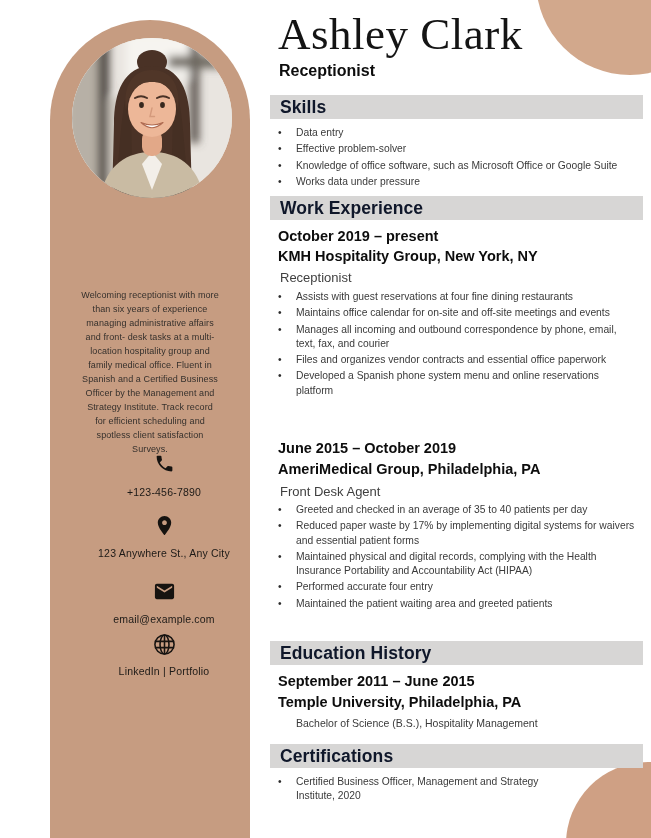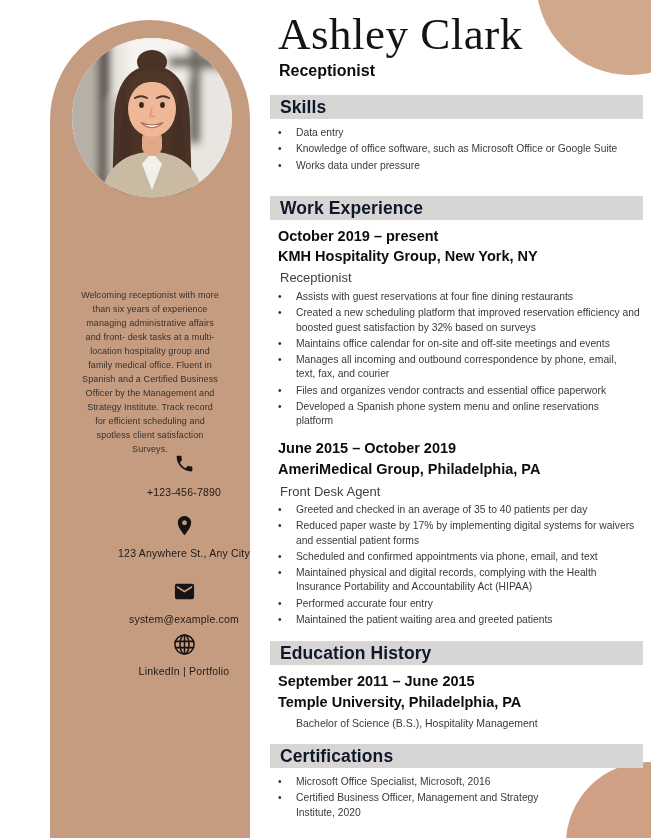--- a/index.html
+++ b/index.html
@@ -24,21 +24,21 @@
   }
   .photo {
     position:absolute; left:22px; top:18px; width:160px; height:160px;
     border-radius:50%; overflow:hidden; background:#e8e4df;
   }
   .photo svg { display:block; width:160px; height:160px; }
   .profile {
     position:absolute; left:31px; top:268px; width:138px; text-align:center;
     font-size:9px; line-height:14px; color:#35302c; letter-spacing:0.1px;
   }
-  .ci { position:absolute; left:0; width:228px; text-align:center;margin-left:20px; }
+  .ci { position:absolute; left:0; width:228px; text-align:center; }
   .ci svg { display:inline-block; vertical-align:top; }
   .ci-text { font-size:10.5px; color:#1d1a17; letter-spacing:0.2px; }
   
   .content { position:absolute; left:270px; top:0; width:373px; z-index:2; }
   .content > div, .content > h1, .content > ul { position:absolute; }
   .name {
     left:8px; top:10px; font-family:"Liberation Serif", serif;
     font-size:45px; font-weight:500; line-height:48px; color:#141414;
     white-space:nowrap; letter-spacing:0.5px;
   }
@@ -123,21 +123,21 @@
           <path fill="#161310" d="M12 2C8.13 2 5 5.13 5 9c0 5.25 7 13 7 13s7-7.75 7-13c0-3.87-3.13-7-7-7zm0 9.5c-1.38 0-2.5-1.12-2.5-2.5s1.12-2.5 2.5-2.5 2.5 1.12 2.5 2.5-1.12 2.5-2.5 2.5z"></path>
         </svg>
     </div>
     <div class="ci ci-text" style="top:527px;">123 Anywhere St., Any City</div>
 
     <div class="ci" style="top:560px;">
       <svg width="23" height="23" viewBox="0 0 24 24">
           <path fill="#161310" d="M20 4H4c-1.1 0-1.99.9-1.99 2L2 18c0 1.1.9 2 2 2h16c1.1 0 2-.9 2-2V6c0-1.1-.9-2-2-2zm0 4l-8 5-8-5V6l8 5 8-5v2z"></path>
         </svg>
     </div>
-    <div class="ci ci-text" style="top:593px;">system@example.com</div>
+    <div class="ci ci-text" style="top:593px;">email@example.com</div>
 
     <div class="ci" style="top:612px;">
       <svg width="25" height="25" viewBox="0 0 24 24" fill="none" stroke="#161310" stroke-width="1.5">
           <circle cx="12" cy="12" r="9.2"></circle>
           <ellipse cx="12" cy="12" rx="4.3" ry="9.2"></ellipse>
           <path d="M2.8 9h18.4M2.8 15h18.4M12 2.8v18.4"></path>
         </svg>
     </div>
     <div class="ci ci-text" style="top:645px;">LinkedIn | Portfolio</div>
 
@@ -146,67 +146,64 @@
   <main class="content">
 
     <h1 class="name">Ashley Clark</h1>
     <div class="subtitle">Receptionist</div>
 
     <div class="bar" style="top:95px;">
       <h2>Skills</h2>
     </div>
     <ul class="blist" style="top:126px;">
       <li>Data entry</li>
+      <li>Effective problem-solver</li>
       <li>Knowledge of office software, such as Microsoft Office or Google Suite</li>
       <li>Works data under pressure</li>
     </ul>
 
     <div class="bar" style="top:196px;">
       <h2>Work Experience</h2>
     </div>
 
     <div class="jdate" style="top:228px;">October 2019 – present</div>
     <div class="jcompany" style="top:248px;text-align:center;">KMH Hospitality Group, New York, NY</div>
     <div class="jrole" style="top:270px;">Receptionist</div>
     <ul class="blist" style="top:290px;">
       <li>Assists with guest reservations at four fine dining restaurants</li>
-      <li>Created a new scheduling platform that improved reservation efficiency and
-boosted guest satisfaction by 32% based on surveys</li>
       <li>Maintains office calendar for on-site and off-site meetings and events</li>
       <li>Manages all incoming and outbound correspondence by phone, email,
 text, fax, and courier</li>
       <li>Files and organizes vendor contracts and essential office paperwork</li>
       <li>Developed a Spanish phone system menu and online reservations
 platform</li>
     </ul>
 
     <div class="jdate" style="top:440px;">June 2015 – October 2019</div>
     <div class="jcompany" style="top:461px;">AmeriMedical Group, Philadelphia, PA</div>
     <div class="jrole" style="top:484px;">Front Desk Agent</div>
     <ul class="blist" style="top:503px;">
       <li>Greeted and checked in an average of 35 to 40 patients per day</li>
       <li>Reduced paper waste by 17% by implementing digital systems for waivers
 and essential patient forms</li>
-      <li>Scheduled and confirmed appointments via phone, email, and text</li>
       <li>Maintained physical and digital records, complying with the Health
 Insurance Portability and Accountability Act (HIPAA)</li>
       <li>Performed accurate four entry</li>
       <li>Maintained the patient waiting area and greeted patients</li>
     </ul>
 
     <div class="bar" style="top:641px;">
       <h2>Education History</h2>
     </div>
     <div class="jdate" style="top:673px;">September 2011 – June 2015</div>
     <div class="jcompany" style="top:694px;">Temple University, Philadelphia, PA</div>
     <div class="degree" style="top:717px;">Bachelor of Science (B.S.), Hospitality Management</div>
 
     <div class="bar" style="top:744px;">
       <h2>Certifications</h2>
     </div>
     <ul class="blist" style="top:775px;">
-      <li>Microsoft Office Specialist, Microsoft, 2016</li>
       <li>Certified Business Officer, Management and Strategy
 Institute, 2020</li>
     </ul>
 
   </main>
 </div>
 
 </body></html>

